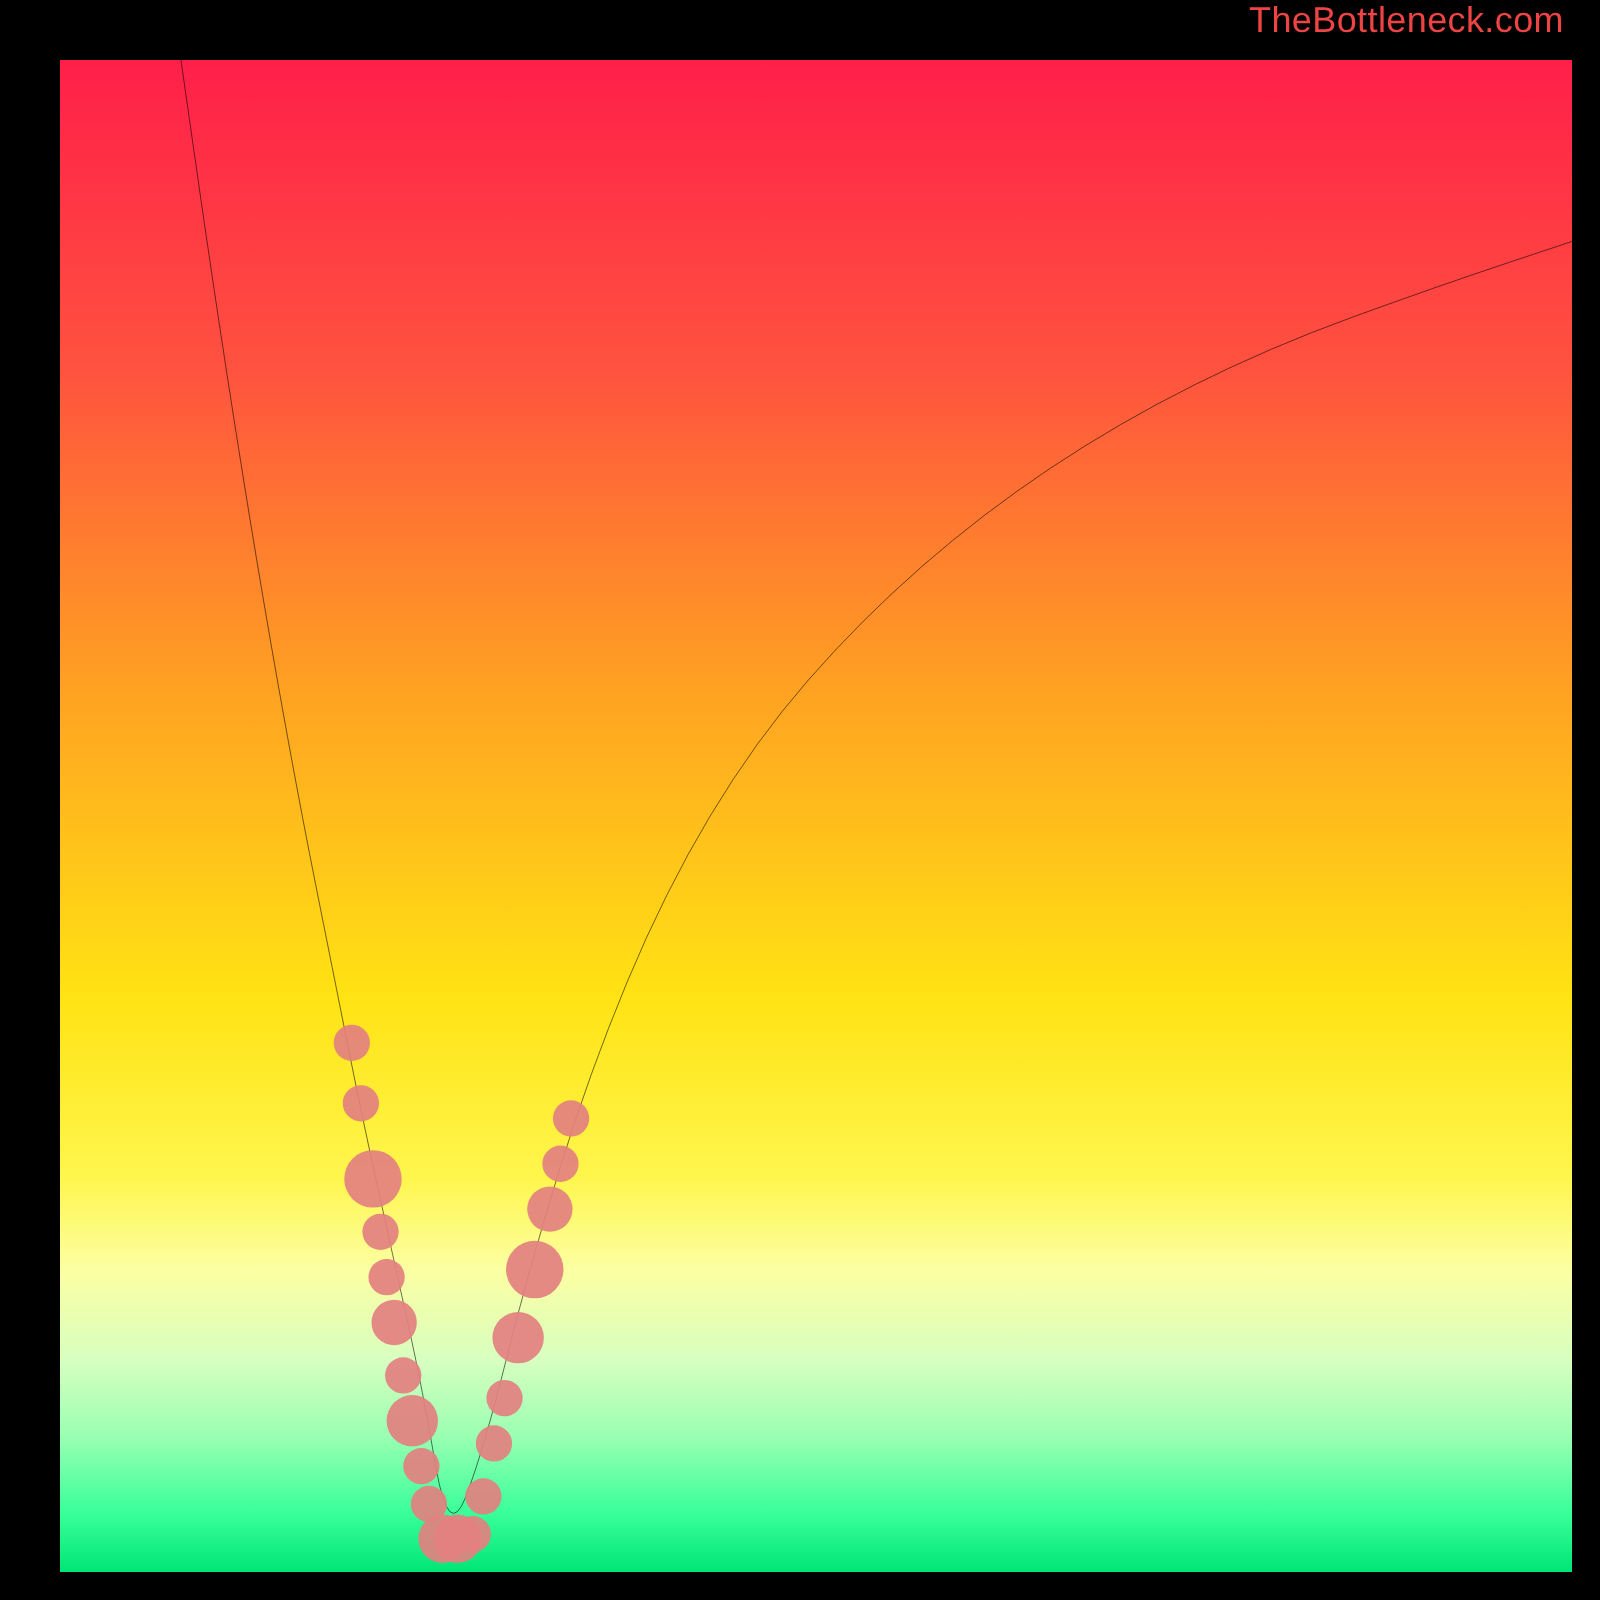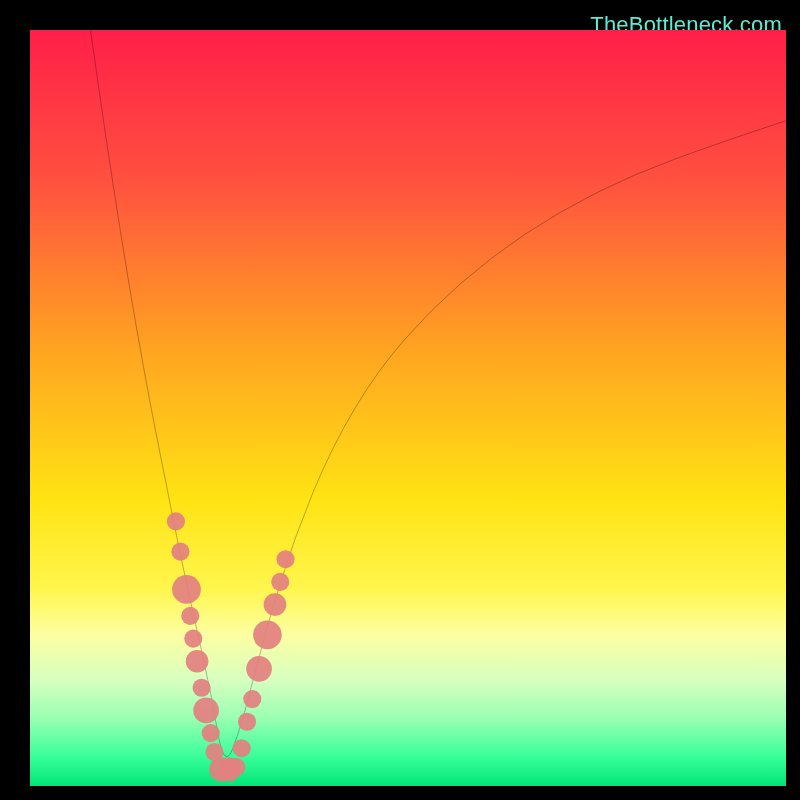--- a/index.html
+++ b/index.html
@@ -27,25 +27,25 @@
   }
   .gradient-bg {
     position: absolute;
     left: 0;
     top: 0;
     width: 100%;
     height: 100%;
   }
   .watermark {
     position: absolute;
-    top: 12px;
+    top: 0;
     right: 18px;
-    font-size: 22px;
+    font-size: 18px;
     font-weight: 500;
-    color: #5eead4;
+    color: #ef4444;
     letter-spacing: 0.2px;
   }
   svg.curve {
     position: absolute;
     left: 0;
     top: 0;
     width: 100%;
     height: 100%;
   }
 </style>

